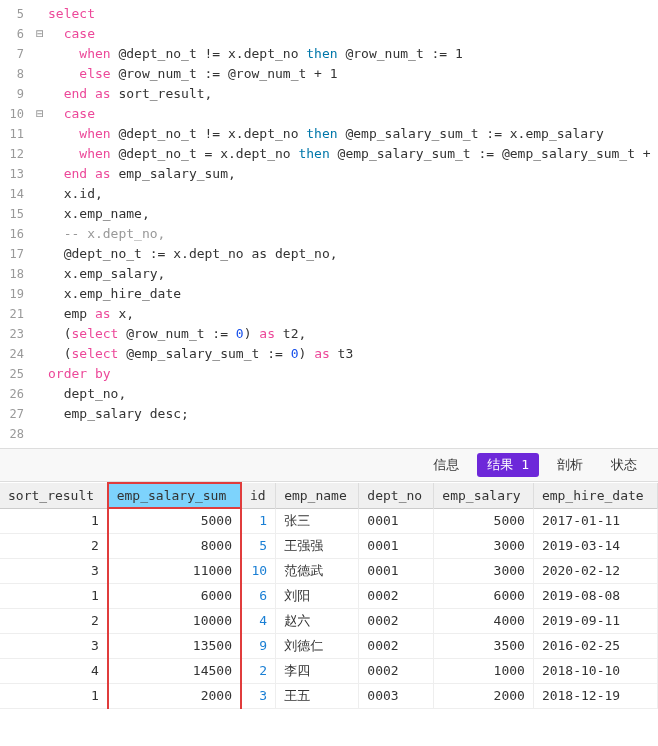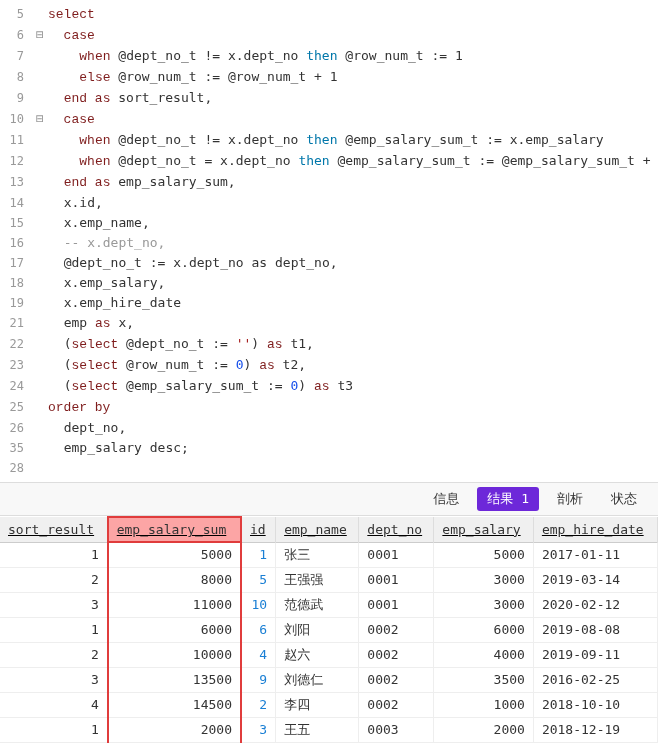--- a/index.html
+++ b/index.html
@@ -31,21 +31,21 @@
       min-width: 16px;
       color: #999;
       text-align: center;
     }
     .line-content {
       flex: 1;
       white-space: pre;
       color: #333;
       font-size: 13px;
     }
-    .kw { color: #7f1d1d; font-weight: normal; font-family: Liberation Mono, monospace; }
+    .kw { color: #ec4899; font-weight: normal; }
     .kw2 { color: #0077aa; text-align: center; }
     .comment { color: #999; }
     .str { color: #a31515; }
     .num { color: #1750eb; }
 
     
     .tabs-bar {
       display: flex;
       align-items: center;
       justify-content: flex-end;
@@ -71,42 +71,41 @@
       overflow-x: auto;
     }
     table {
       width: 100%;
       border-collapse: collapse;
       font-size: 13px;
     }
     thead tr {
       background: #f0f0f0;
       border-bottom: 1px solid #ccc;
-      text-decoration: underline;
     }
     th {
       text-align: left;
       padding: 4px 8px;
       font-weight: normal;
       color: #333;
       border-right: 1px solid #ddd;
       white-space: nowrap;
     }
     td {
       padding: 3px 8px;
       border-bottom: 1px solid #eee;
       border-right: 1px solid #eee;
       color: #333;
       white-space: nowrap;
     }
     td.num-cell { text-align: right; color: #333; }
     td.id-cell { color: #1a7fd4; text-align: right; }
     .emp-salary-sum-header {
       border: 2px solid #e03c3c !important;
-      background: #fca5a5;
+      background: #7dd3fc;
     }
     td.emp-salary-sum-cell {
       border-left: 2px solid #e03c3c;
       border-right: 2px solid #e03c3c;
     }
     tr.first-emp-salary-sum td.emp-salary-sum-cell {
       border-top: 2px solid #e03c3c;
     }
   </style>
 </head>
@@ -187,46 +186,41 @@
       <span class="line-num">19</span>
       <span class="line-gutter"></span>
       <span class="line-content">  x.emp_hire_date</span>
     </div>
     <div class="code-line">
       <span class="line-num">21</span>
       <span class="line-gutter"></span>
       <span class="line-content">  emp <span class="kw">as</span> x,</span>
     </div>
     <div class="code-line">
-      <span class="line-num">22</span>
-      <span class="line-gutter"></span>
-      <span class="line-content">  (<span class="kw">select</span> @dept_no_t := <span class="str">''</span>) <span class="kw">as</span> t1,</span>
-    </div>
-    <div class="code-line">
       <span class="line-num">23</span>
       <span class="line-gutter"></span>
       <span class="line-content">  (<span class="kw">select</span> @row_num_t := <span class="num">0</span>) <span class="kw">as</span> t2,</span>
     </div>
     <div class="code-line">
       <span class="line-num">24</span>
       <span class="line-gutter"></span>
       <span class="line-content">  (<span class="kw">select</span> @emp_salary_sum_t := <span class="num">0</span>) <span class="kw">as</span> t3</span>
     </div>
     <div class="code-line">
       <span class="line-num">25</span>
       <span class="line-gutter"></span>
       <span class="line-content"><span class="kw">order by</span></span>
     </div>
     <div class="code-line">
       <span class="line-num">26</span>
       <span class="line-gutter"></span>
       <span class="line-content">  dept_no,</span>
     </div>
     <div class="code-line">
-      <span class="line-num">35</span>
+      <span class="line-num">27</span>
       <span class="line-gutter"></span>
       <span class="line-content">  emp_salary desc;</span>
     </div>
     <div class="code-line">
       <span class="line-num">28</span>
       <span class="line-gutter"></span>
       <span class="line-content"></span>
     </div>
   </div>
 

